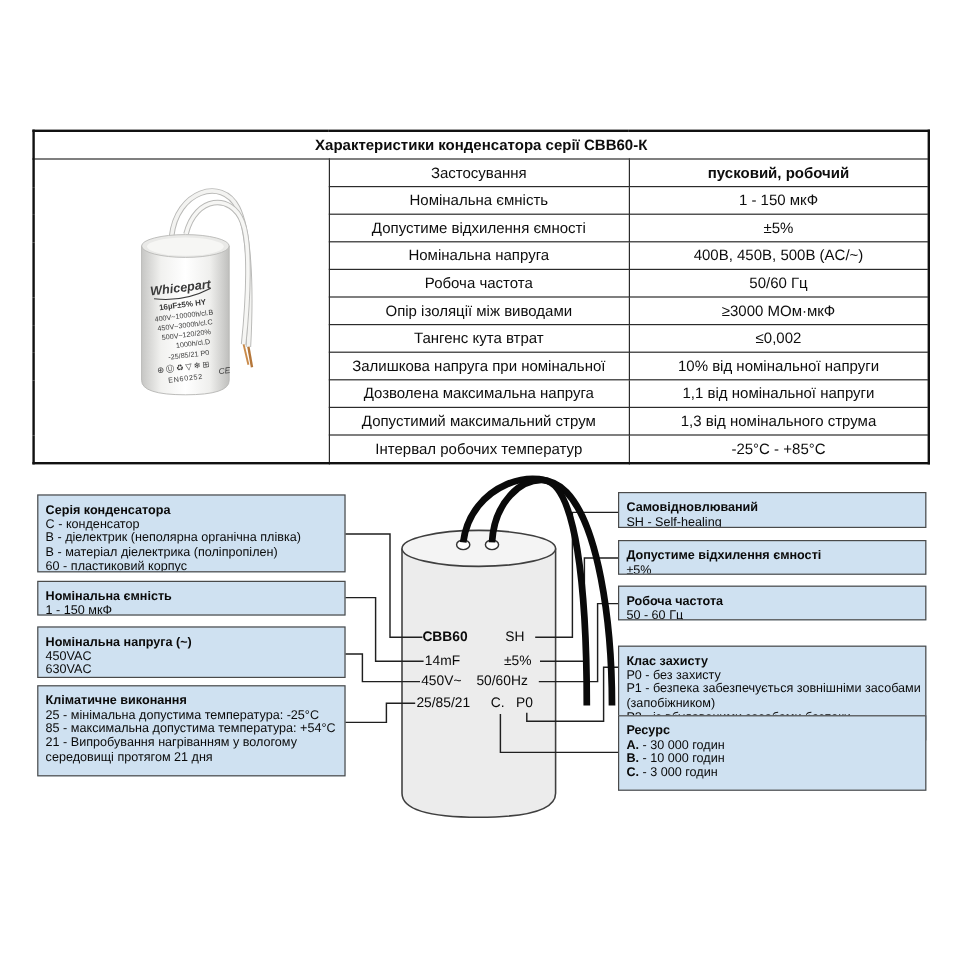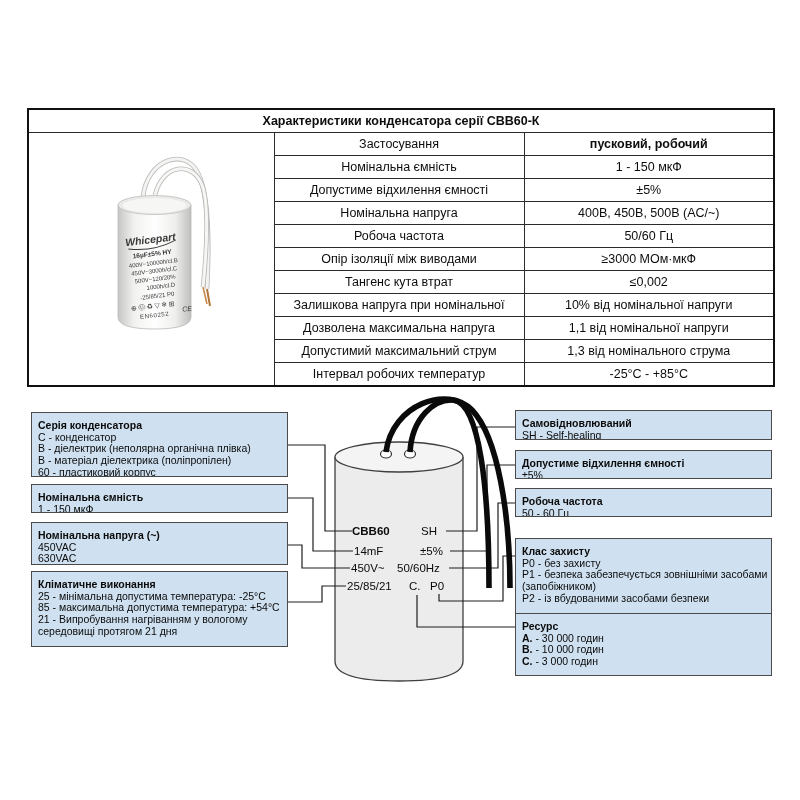--- a/index.html
+++ b/index.html
@@ -168,21 +168,21 @@
     <div class="box-title">Робоча частота</div>
     <div class="box-line">50 - 60 Гц</div>
   </div>
   <div class="box" style="left:515px;top:526px;height:79px;margin-top:12px;">
     <div class="box-title">Клас захисту</div>
     <div class="box-line">P0 - без захисту</div>
     <div class="box-line">P1 - безпека забезпечується зовнішніми засобами</div>
     <div class="box-line">(запобіжником)</div>
     <div class="box-line">P2 - із вбудованими засобами безпеки</div>
   </div>
-  <div class="box" style="left:515px;top:596px;height:63px;margin-top:17px;">
+  <div class="box" style="left:515px;top:596px;height:63px;">
     <div class="box-title">Ресурс</div>
     <div class="box-line"><b>A.</b><span> - 30 000 годин</span></div>
     <div class="box-line"><b>B.</b><span> - 10 000 годин</span></div>
     <div class="box-line"><b>C.</b><span> - 3 000 годин</span></div>
   </div>
 
   <svg class="diagram" width="800" height="800" viewBox="0 0 800 800">
 
     <path d="M335,457 L335,661 Q335,681 399,681 Q463,681 463,661 L463,457" fill="#ececec" stroke="#3f3f3f" stroke-width="1.3"></path>
     <ellipse cx="399" cy="457" rx="64" ry="15" fill="#f4f4f4" stroke="#3f3f3f" stroke-width="1.3"></ellipse>

